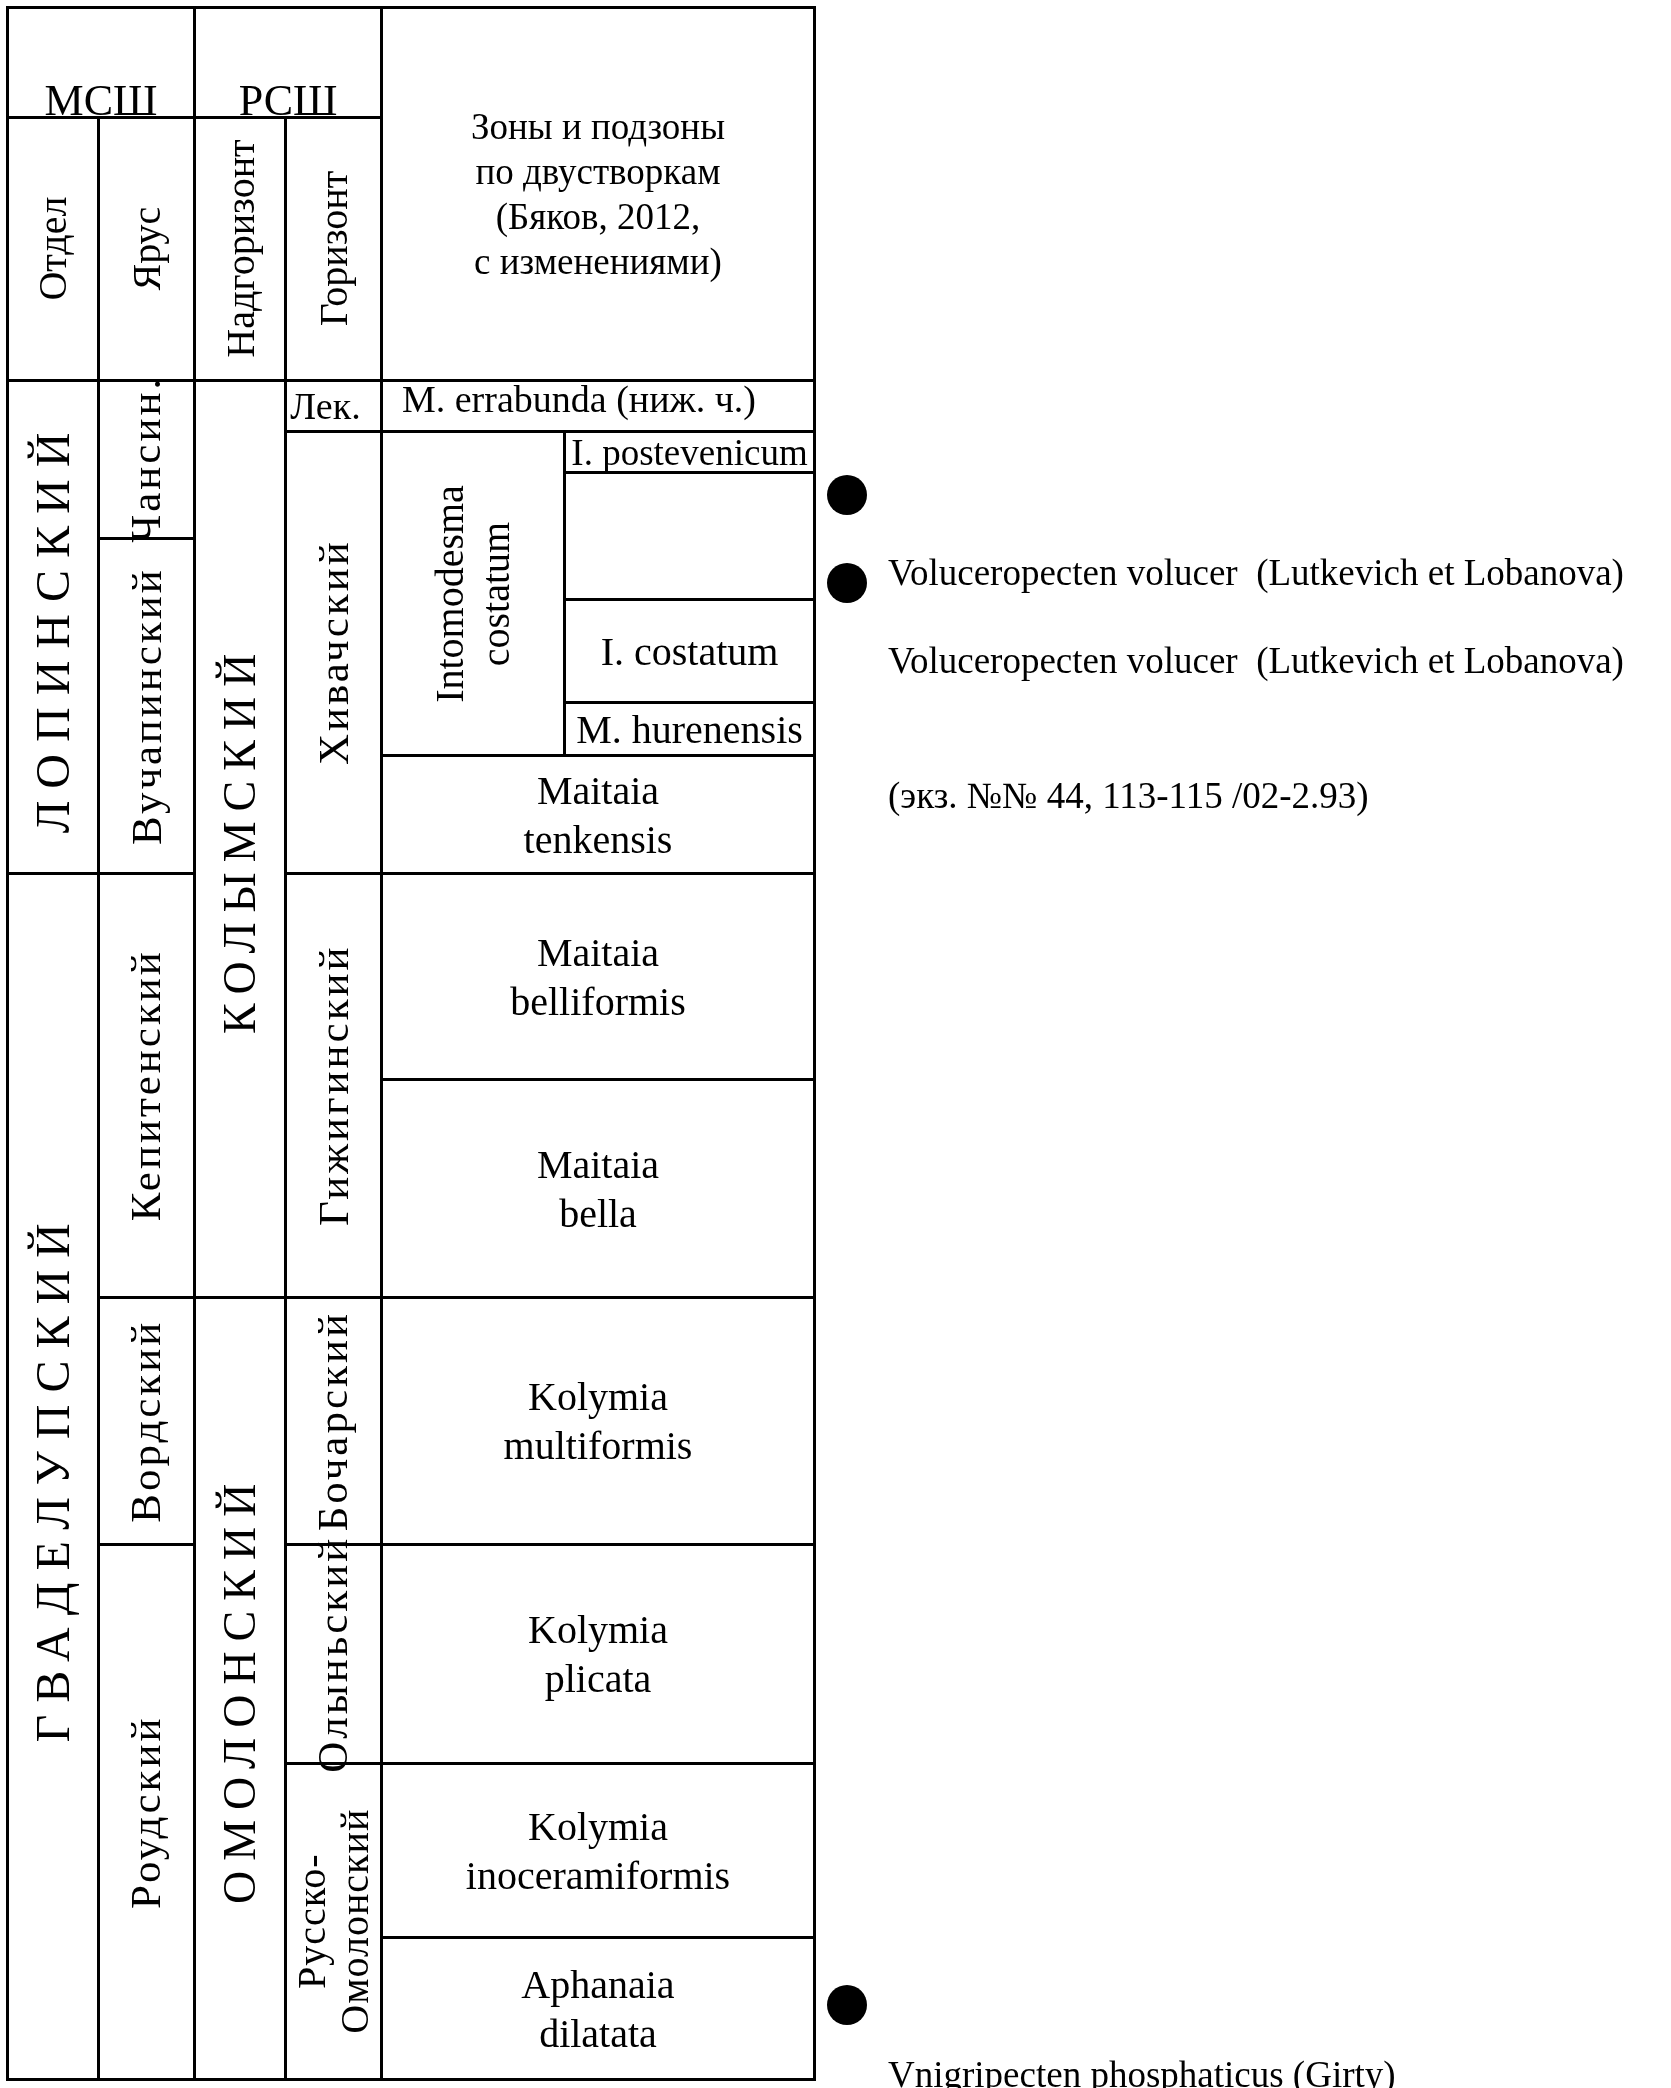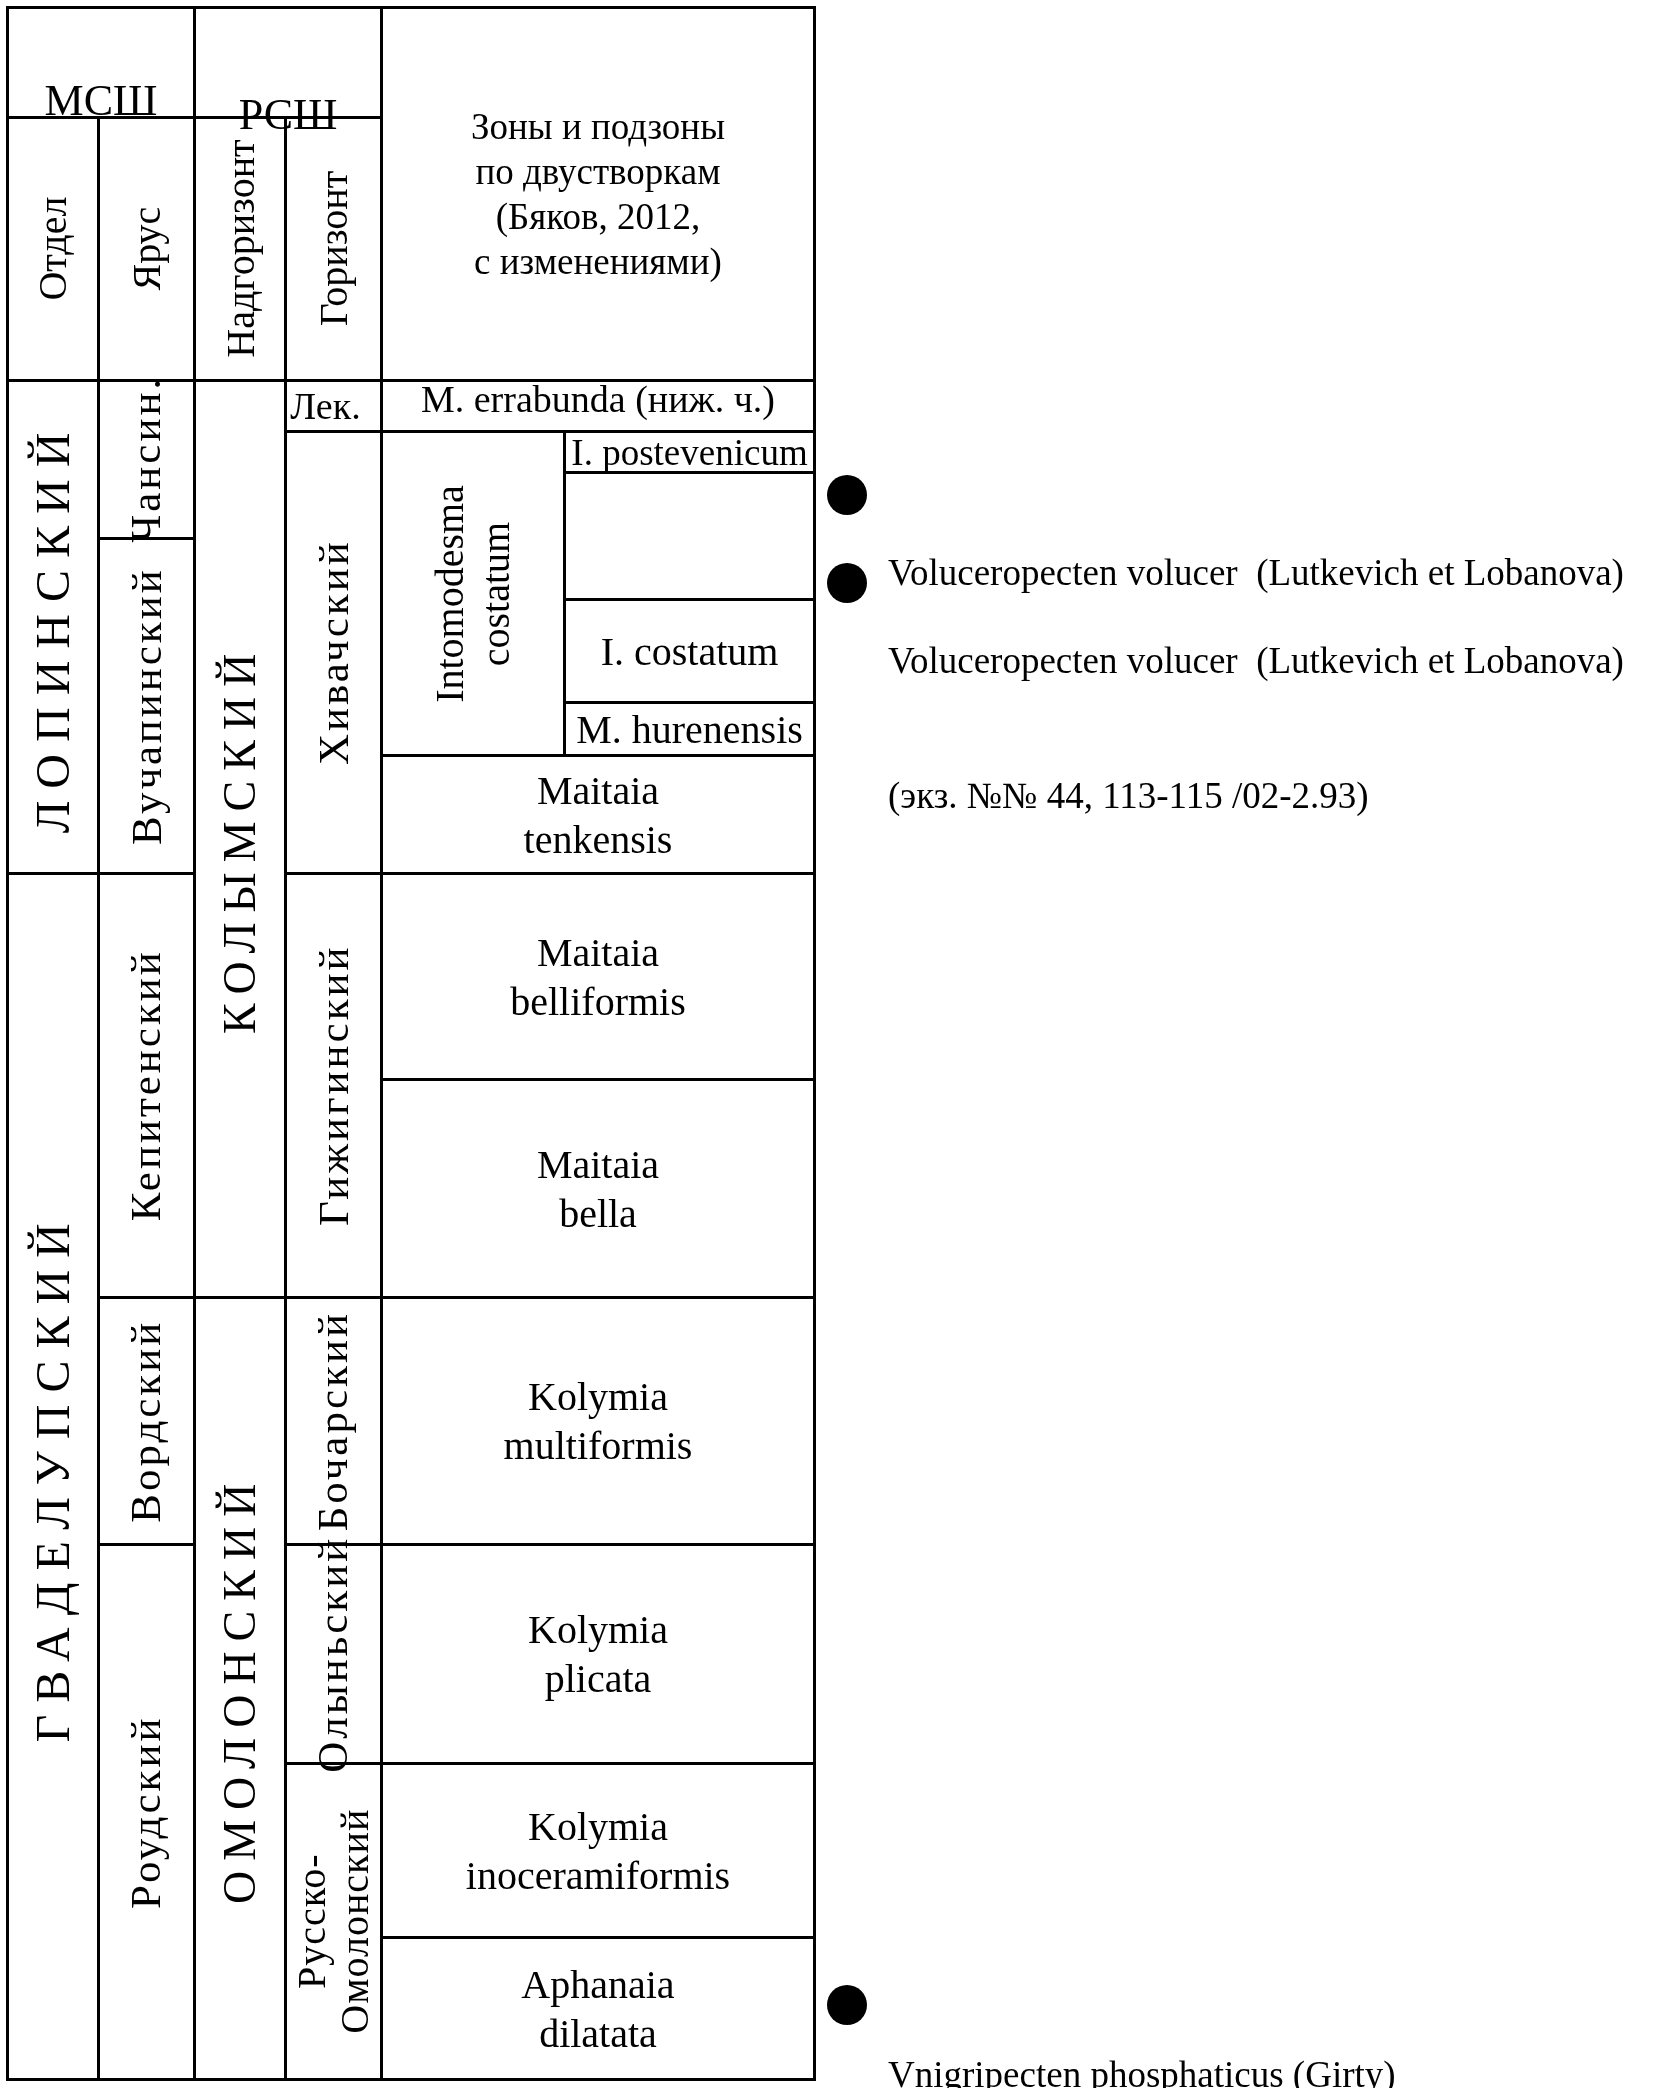--- a/index.html
+++ b/index.html
@@ -60,21 +60,21 @@
   <div class="ln" style="left:284px;top:872px;width:532px;height:3px"></div>
   <div class="ln" style="left:380px;top:1078px;width:436px;height:3px"></div>
   <div class="ln" style="left:97px;top:1296px;width:719px;height:3px"></div>
   <div class="ln" style="left:97px;top:1543px;width:99px;height:3px"></div>
   <div class="ln" style="left:284px;top:1543px;width:532px;height:3px"></div>
   <div class="ln" style="left:284px;top:1762px;width:532px;height:3px"></div>
   <div class="ln" style="left:380px;top:1936px;width:436px;height:3px"></div>
   <div class="ln" style="left:6px;top:2078px;width:810px;height:3px"></div>
 
   <div class="cell f-box" style="left:6px;top:6px;width:190px;height:113px">МСШ</div>
-  <div class="cell f-box" style="left:193px;top:20px;width:190px;height:113px">РСШ</div>
+  <div class="cell f-box" style="left:193px;top:6px;width:190px;height:113px">РСШ</div>
   <div class="cell f-title" style="left:383px;top:9px;width:430px;height:370px">Зоны и подзоны
 по двустворкам
 (Бяков, 2012,
 с изменениями)</div>
 
   <div class="cell" style="left:9px;top:119px;width:88px;height:260px"><span class="vtext f-colhead">Отдел</span></div>
   <div class="cell" style="left:100px;top:119px;width:93px;height:260px"><span class="vtext f-colhead">Ярус</span></div>
   <div class="cell" style="left:196px;top:119px;width:88px;height:260px"><span class="vtext f-colhead">Надгоризонт</span></div>
   <div class="cell" style="left:287px;top:119px;width:93px;height:260px"><span class="vtext f-colhead">Горизонт</span></div>
 
@@ -91,21 +91,21 @@
   <div class="cell" style="left:196px;top:1299px;width:88px;height:779px"><span class="vtext f-capsmid">ОМОЛОНСКИЙ</span></div>
 
   <div class="cell f-small" style="left:287px;top:382px;width:77px;height:48px">Лек.</div>
   <div class="cell" style="left:287px;top:433px;width:93px;height:439px"><span class="vtext f-stage">Хивачский</span></div>
   <div class="cell" style="left:287px;top:875px;width:93px;height:421px"><span class="vtext f-stage">Гижигинский</span></div>
   <div class="cell" style="left:287px;top:1299px;width:93px;height:244px"><span class="vtext f-stage">Бочарский</span></div>
   <div class="cell" style="left:287px;top:1546px;width:93px;height:216px"><span class="vtext f-stage">Олыньский</span></div>
   <div class="cell" style="left:287px;top:1765px;width:93px;height:313px"><span class="vtext f-stage" style="letter-spacing:1px;font-size:40px">Русско-
 Омолонский</span></div>
 
-  <div class="cell f-small" style="left:383px;top:382px;width:430px;height:33px">M. errabunda (ниж. ч.)</div>
+  <div class="cell f-small" style="left:364px;top:382px;width:430px;height:33px">M. errabunda (ниж. ч.)</div>
   <div class="cell" style="left:383px;top:433px;width:180px;height:321px"><span class="vtext f-zone" style="line-height:1.15">Intomodesma
 costatum</span></div>
   <div class="cell f-subz" style="left:566px;top:433px;width:247px;height:38px">I. postevenicum</div>
   <div class="cell f-zone" style="left:566px;top:601px;width:247px;height:100px">I. costatum</div>
   <div class="cell f-zone" style="left:566px;top:704px;width:247px;height:50px">M. hurenensis</div>
   <div class="cell f-zone" style="left:383px;top:757px;width:430px;height:115px">Maitaia
 tenkensis</div>
   <div class="cell f-zone" style="left:383px;top:875px;width:430px;height:203px">Maitaia
 belliformis</div>
   <div class="cell f-zone" style="left:383px;top:1081px;width:430px;height:215px">Maitaia

